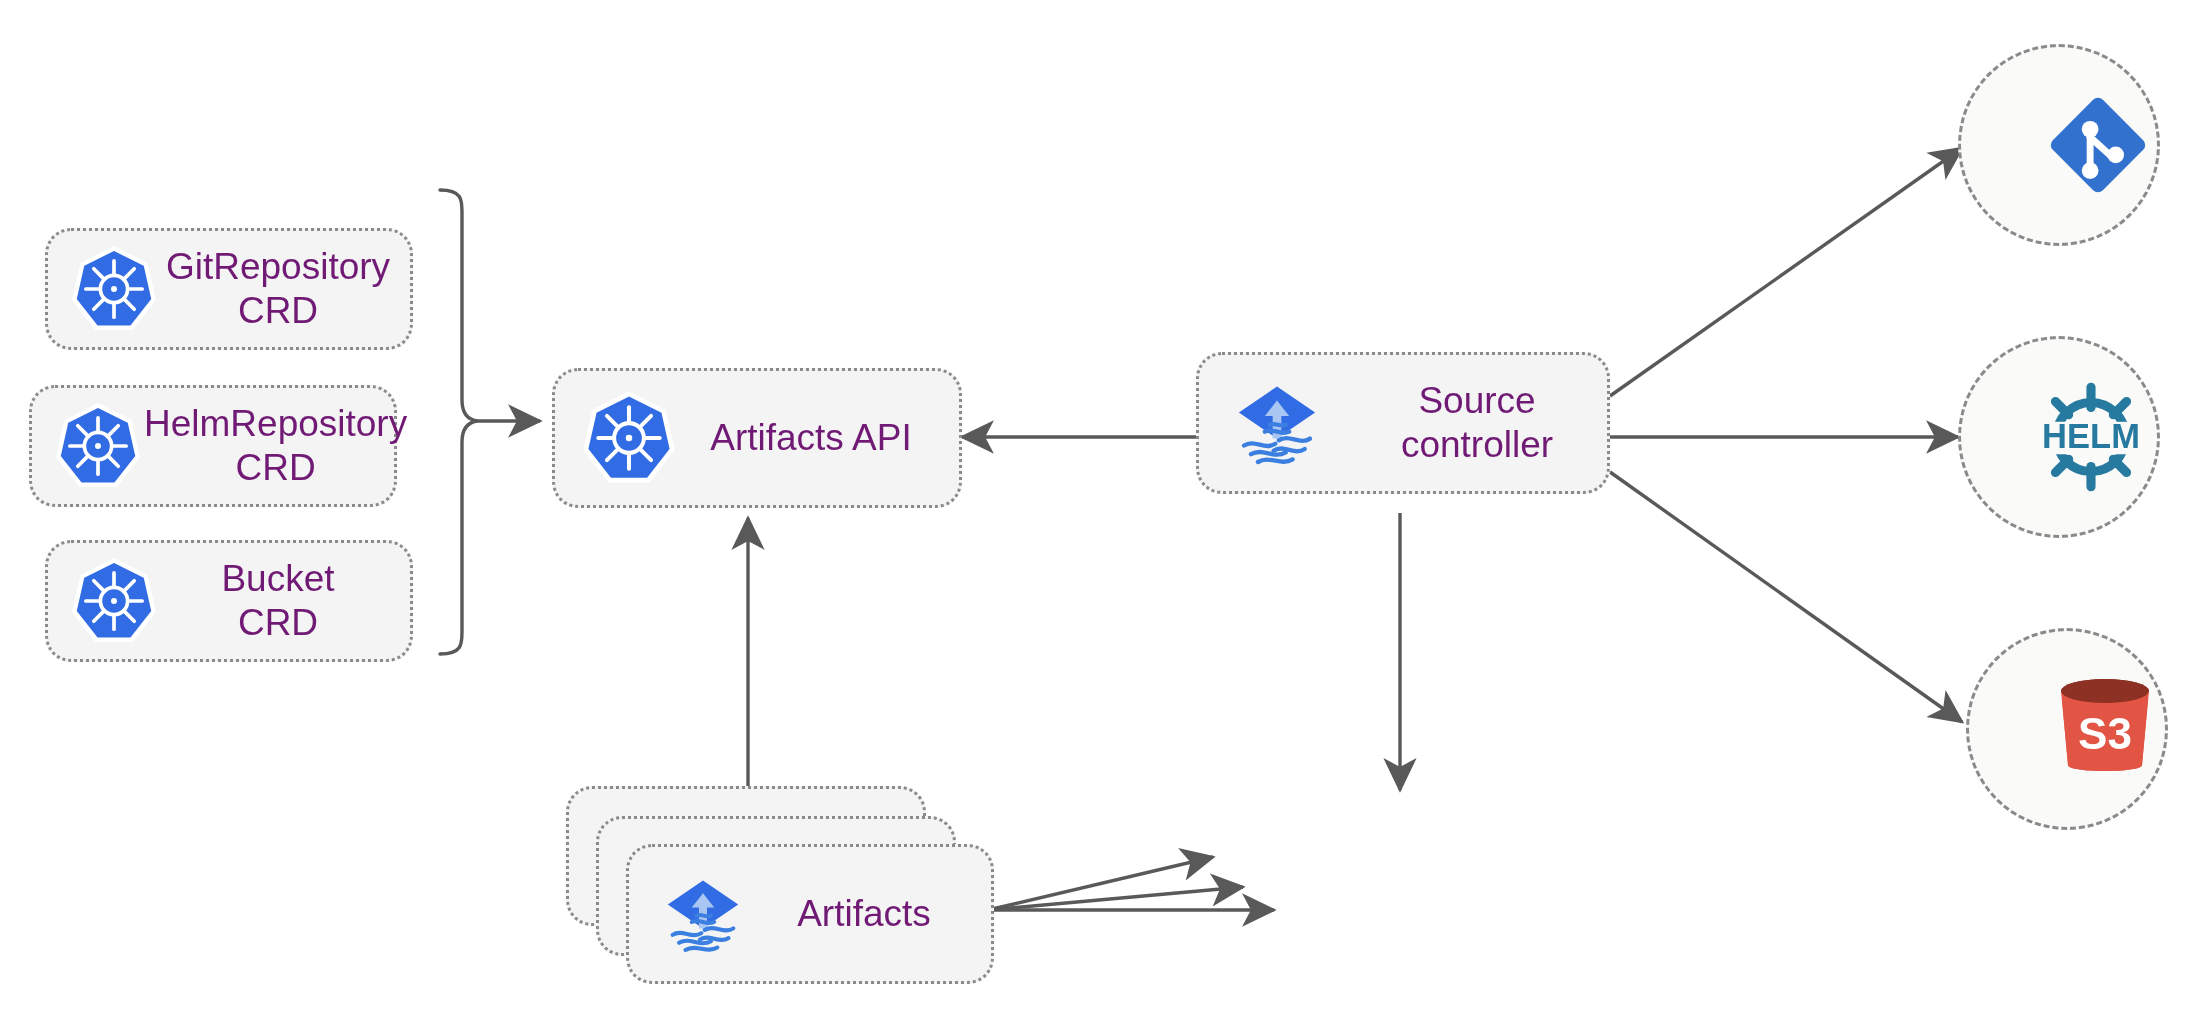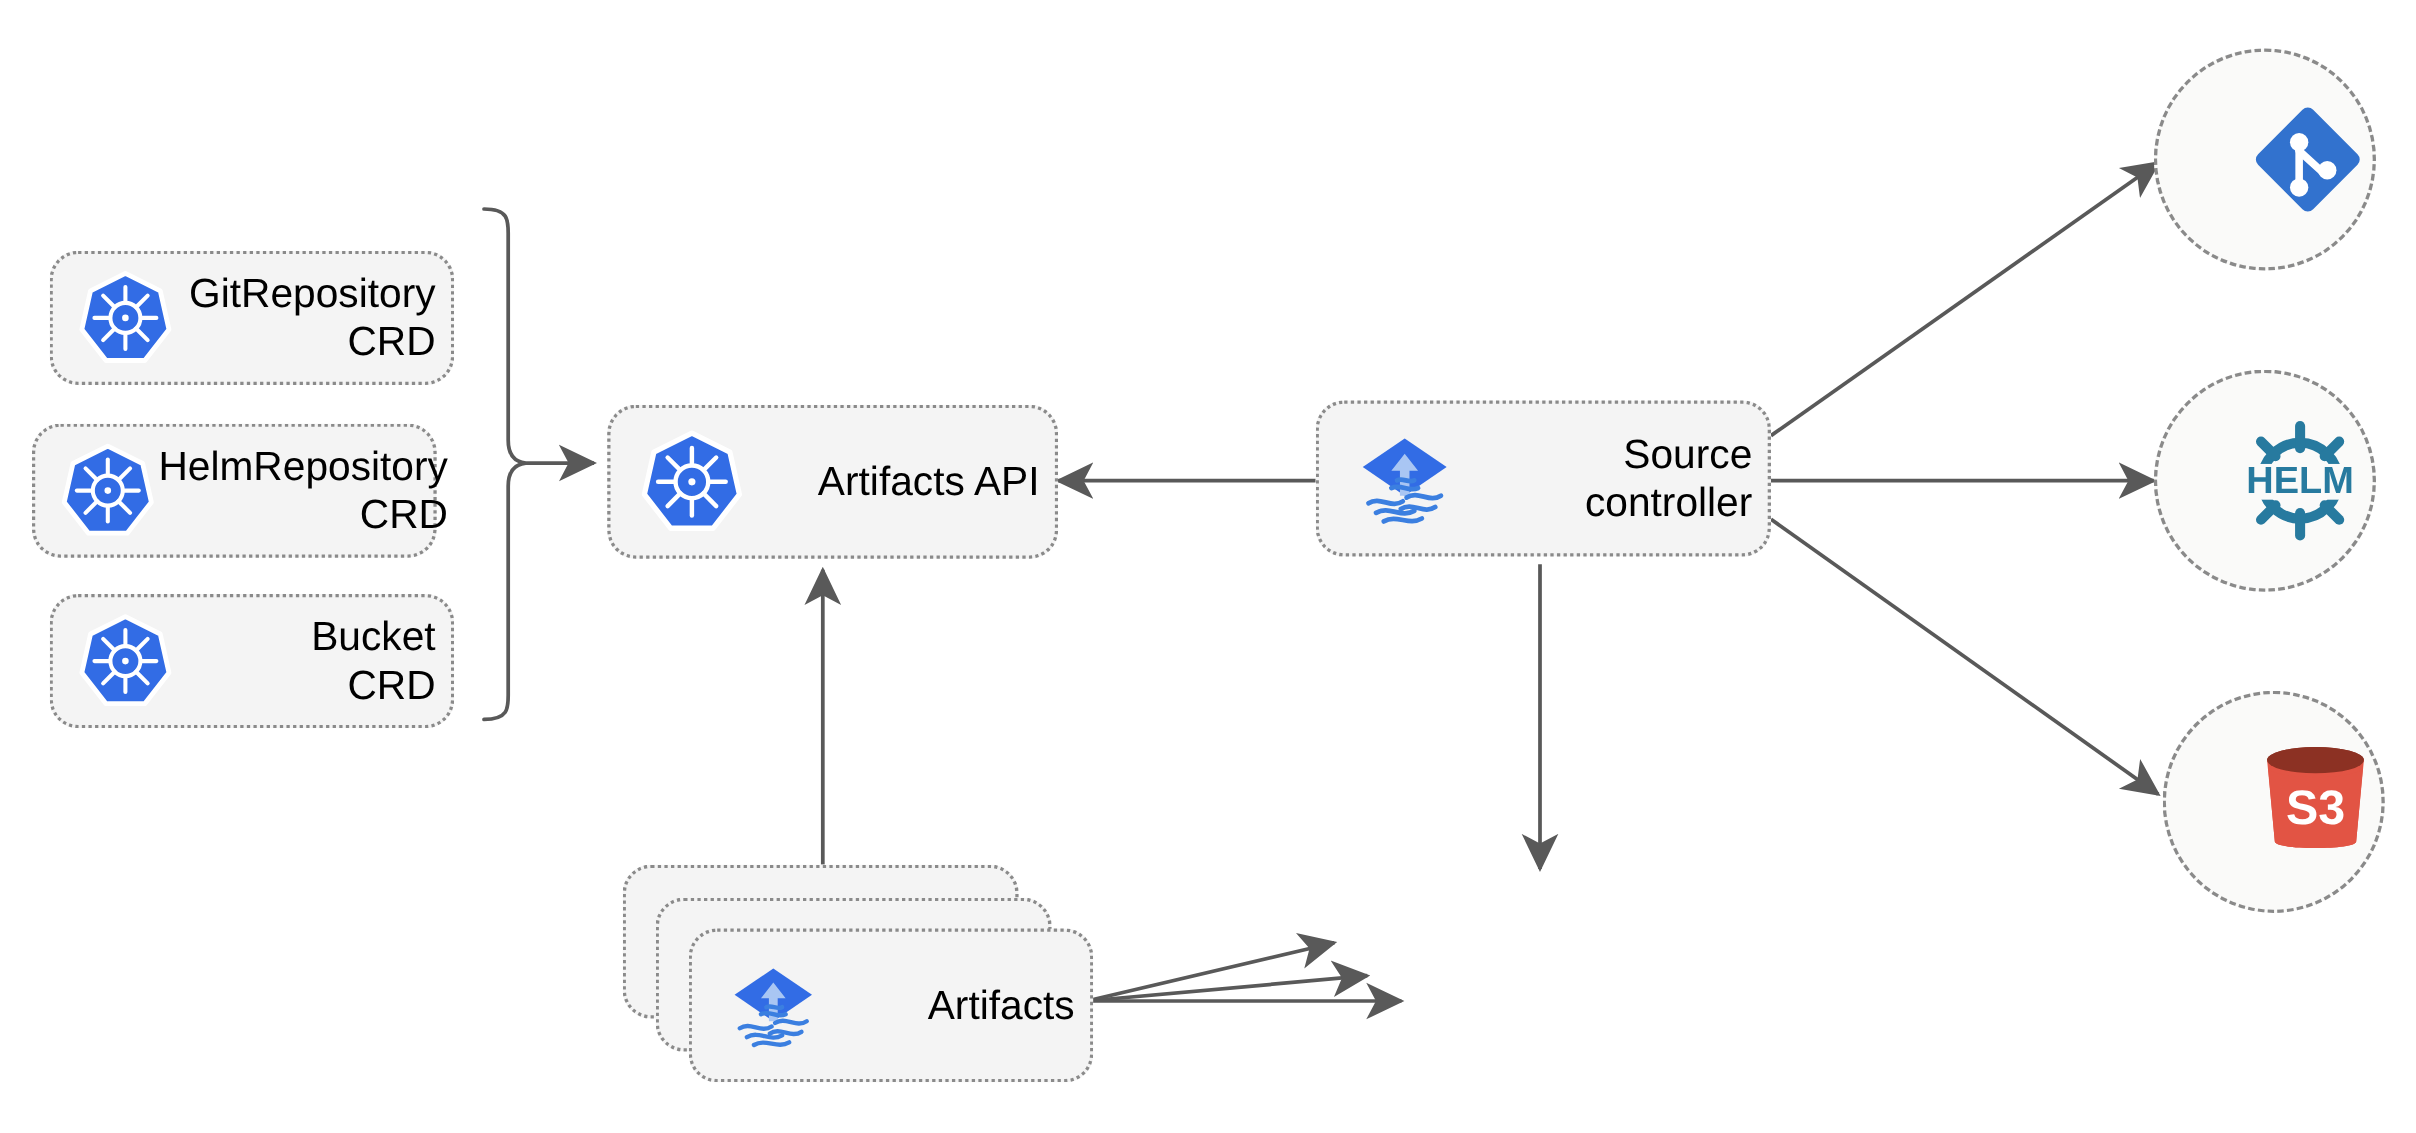--- a/index.html
+++ b/index.html
@@ -26,23 +26,23 @@
     box-sizing: border-box;
     background: #f4f4f4;
     border: 3px dotted #8a8a8a;
     border-radius: 26px;
     display: flex;
     align-items: center;
     justify-content: flex-start;
   }
   .node-label {
     font-size: 37px;
-    color: #000000;
+    color: #701a75;
     line-height: 1.18;
-    text-align: right;
+    text-align: center;
     white-space: pre-line;
     flex: 1 1 auto;
     padding-right: 14px;
   }
   .node-icon {
     flex: 0 0 auto;
     display: flex;
     align-items: center;
     justify-content: center;
   }
@@ -218,21 +218,21 @@
           <line x1="27" y1="27" x2="39" y2="39"></line>
             <line x1="61" y1="61" x2="73" y2="73"></line>
           <line x1="73" y1="27" x2="61" y2="39"></line>
             <line x1="39" y1="61" x2="27" y2="73"></line>
         </g>
       </svg>
     </span>
     <span class="node-label">Artifacts API</span>
   </div>
 
-  <div class="node" style="left:1196px; top:364px; width:414px; height:142px; padding-left:26px;gap:32px;">
+  <div class="node" style="left:1196px; top:352px; width:414px; height:142px; padding-left:26px;gap:32px;">
     <span class="node-icon">
       <svg class="flux-svg" width="104" height="104" viewBox="0 0 120 120">
         <polygon points="60,18 104,48 60,78 16,48" fill="#326ce5"></polygon>
         <path d="M60,34 L74,52 L65,52 L65,78 L55,78 L55,52 L46,52 Z" fill="#a9c6f3"></path>
         <g stroke="#3b7fe0" stroke-width="5" stroke-linecap="round" fill="none">
           <path d="M22,86 C34,78 46,92 58,84"></path>
           <path d="M30,96 C44,88 56,102 70,94"></path>
           <path d="M38,105 C52,97 64,110 78,102"></path>
           <path d="M46,70 C56,65 64,75 74,70"></path>
           <path d="M52,62 C58,59 64,65 70,62"></path>

